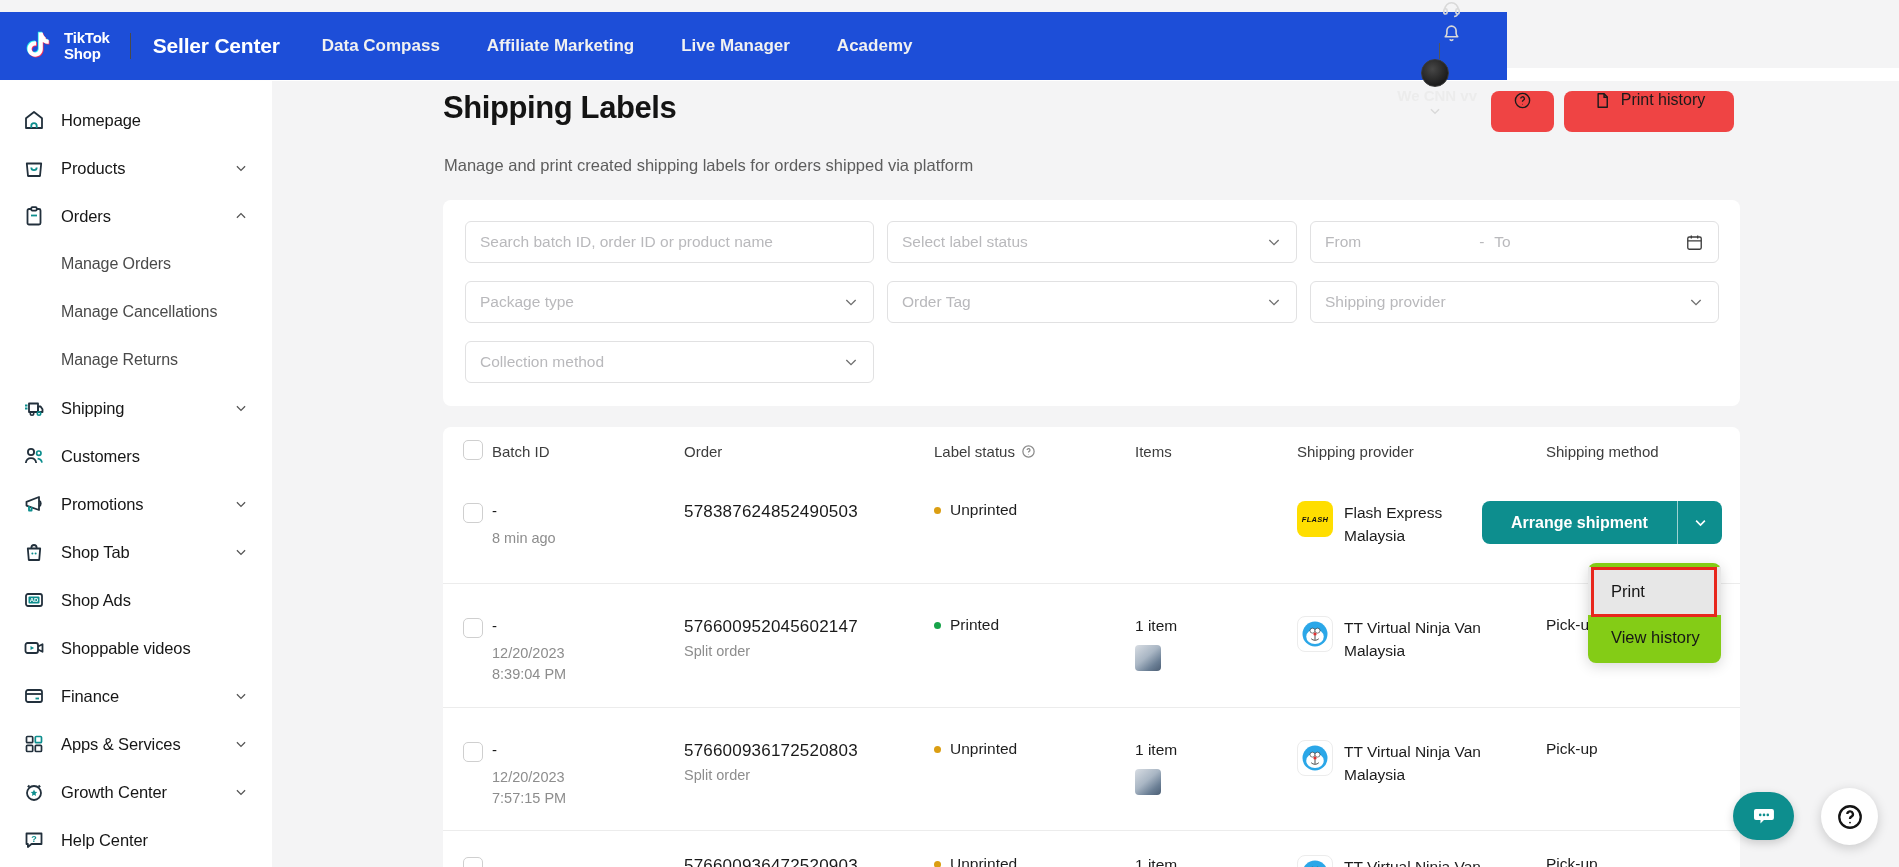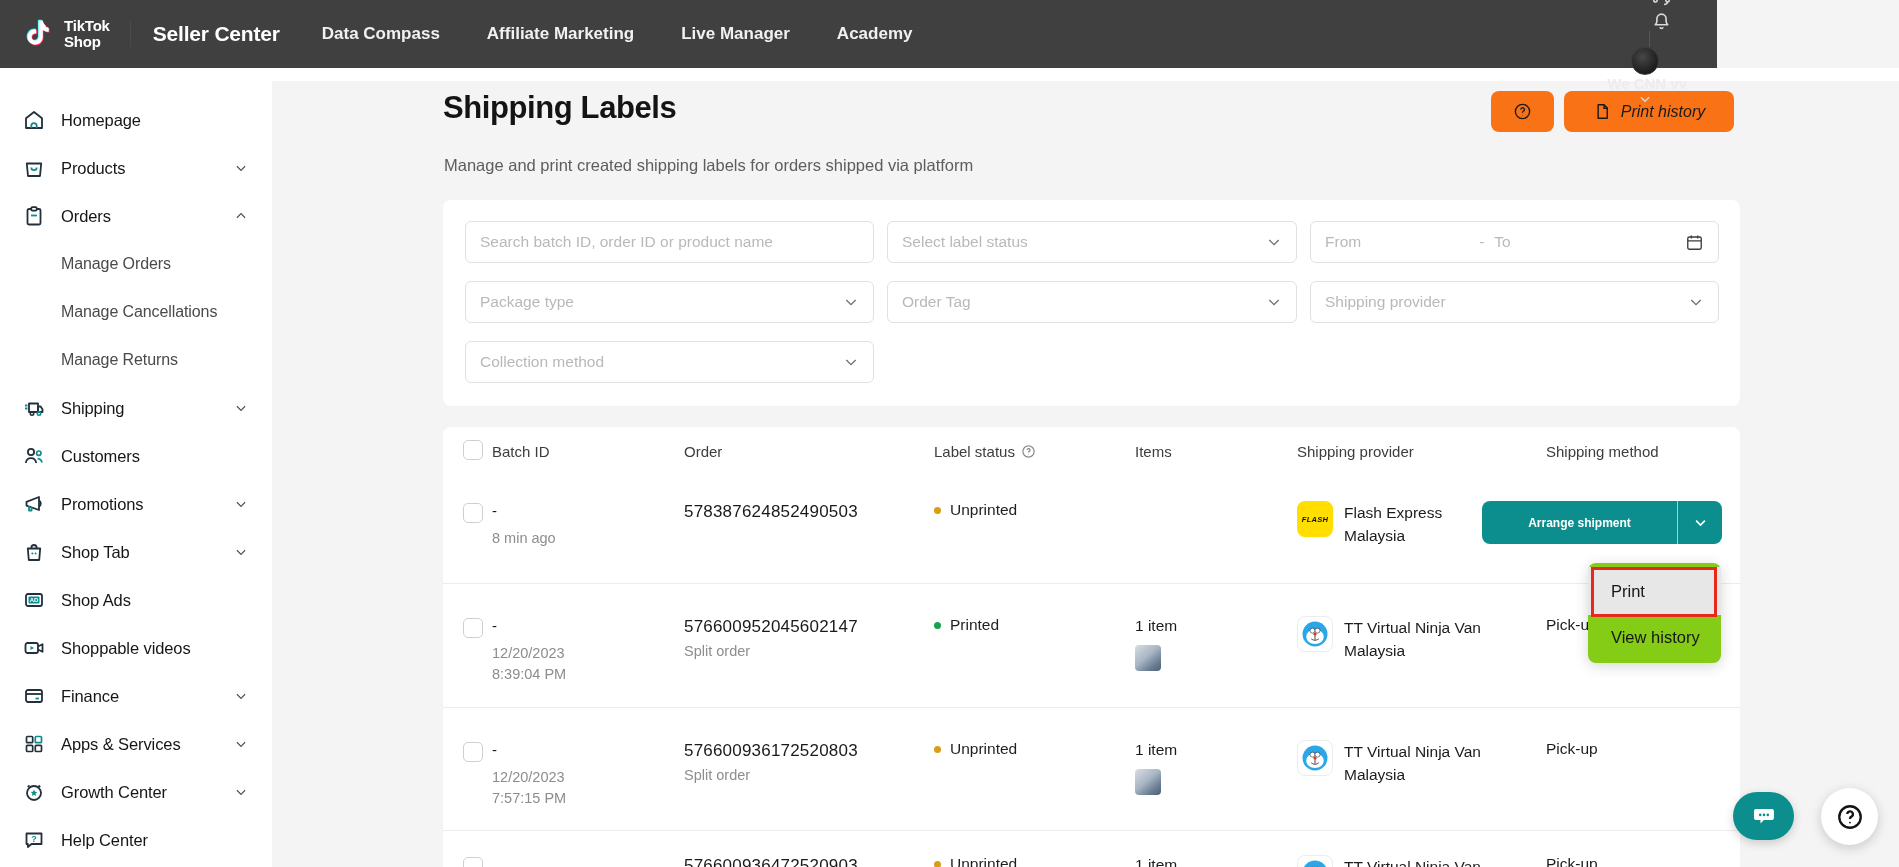--- a/index.html
+++ b/index.html
@@ -1,21 +1,21 @@
 <!DOCTYPE html>
 <html><head>
 <meta charset="utf-8">
 <style>
   * { margin:0; padding:0; box-sizing:border-box; }
   html,body { background:#e8e8e8; }
   body { font-family:"Liberation Sans","DejaVu Sans",sans-serif; }
   #page { position:relative; width:1899px; height:867px; overflow:hidden; background:#f4f4f5; }
 
   
-  .topnav { position:absolute; left:0; top:0; width:1717px; height:68px; background:#404040; display:flex; align-items:center; z-index:50; }
+  .topnav { position:absolute; left:0; top:12px; width:1507px; height:68px; background:#1d4ed8; display:flex; align-items:center; z-index:50; }
   .logo { display:flex; align-items:center; gap:8px; margin-left:26px; }
   .logo-note { width:30px; height:34px; }
   .logo-text { color:#fff; font-weight:700; font-size:15px; line-height:16px; letter-spacing:-0.2px; }
   .nav-vsep { width:1px; height:26px; background:#4a4a4a; margin:0 22px 0 20px; }
   .brand { color:#fff; font-size:21px; font-weight:700; letter-spacing:-0.2px; }
   .nav-items { display:flex; align-items:center; gap:47px; margin-left:42px; }
   .nav-item { color:#f1f1f1; font-size:17px; font-weight:600; cursor:pointer; }
   .nav-right { margin-left:auto; display:flex; align-items:center; margin-right:24px;flex-direction:column; }
   .tn-icon { width:23px; height:23px; margin-left:33px; cursor:pointer; }
   .tn-icon svg { width:100%; height:100%; }
@@ -34,21 +34,21 @@
   .side-sub .slabel { font-size:16px; color:#4a4a4a; }
   .chev { position:absolute; right:24px; top:17px; width:14px; height:14px; }
   .chev svg { width:14px; height:14px; }
   .chev.up svg { transform:rotate(180deg); }
 
   
   .main { position:absolute; left:272px; top:68px; width:1627px; height:619px; background:#f4f4f5; }
   .main-top-strip { position:absolute; left:0; top:0; width:100%; height:13px; background:#fff; }
   .page-title { position:absolute; left:171px; top:22px; font-size:31px; font-weight:700; color:#141414; letter-spacing:-0.4px; }
   .subtitle { position:absolute; left:172px; top:88px; font-size:16.5px; color:#5d5d5d; }
-  .hdr-btn { position:absolute; top:23px; height:41px; background:#f97316; border-radius:8px; display:flex; align-items:center; justify-content:center; cursor:pointer;font-style:italic; }
+  .hdr-btn { position:absolute; top:23px; height:41px; background:#ef4444; border-radius:8px; display:flex; align-items:flex-start; justify-content:center; cursor:pointer; }
   .btn-help { left:1219px; width:63px; }
   .btn-print-history { left:1292px; width:170px; gap:9px; font-size:16px; font-weight:500; color:#1a1a1a; }
   .hdr-btn svg { width:19px; height:19px; }
 
   
   .fcard { position:absolute; left:171px; top:132px; width:1297px; height:206px; background:#fff; border-radius:8px;
            padding:21px 22px; display:grid; grid-template-columns:409px 410px 409px; column-gap:13px; row-gap:18px; align-content:start; }
   .fctrl { height:42px; border:1px solid #e1e1e2; border-radius:6px; display:flex; align-items:center; padding:0 14px; background:#fff; cursor:pointer; }
   .ph { color:#b9b9bc; font-size:15.5px; }
   .fctrl .spacer { flex:1; }
@@ -89,21 +89,21 @@
   .plogo.flash { background:#FFDE00; display:flex; align-items:center; justify-content:center;
                  font-size:7.5px; font-weight:800; font-style:italic; color:#111; letter-spacing:0.3px; }
   .plogo.ninja { background:#fff; border:1px solid #ececec; display:flex; align-items:center; justify-content:center; }
   .plogo.ninja svg { width:30px; height:30px; }
   .pname { font-size:15.5px; color:#1c1c1c; line-height:23px; }
   .method-txt { font-size:15.5px; color:#1c1c1c; }
 
   
   .arrange-btn { position:absolute; left:1039px; top:14px; width:240px; height:43px; background:#0D8E8E; border-radius:8px;
                  display:flex; align-items:stretch; color:#fff; cursor:pointer; overflow:hidden; }
-  .ab-main { flex:1; display:flex; align-items:center; justify-content:center; font-size:12px; font-weight:700; }
+  .ab-main { flex:1; display:flex; align-items:center; justify-content:center; font-size:16px; font-weight:700; }
   .ab-divider { width:1px; background:rgba(255,255,255,0.6); margin:0; }
   .ab-caret { width:44px; display:flex; align-items:center; justify-content:center; }
   .ab-caret svg { width:15px; height:15px; }
 
   
   .action-menu { position:absolute; left:1145px; top:136px; width:133px; height:100px; background:#84cc16; border-radius:8px;
                  box-shadow:0 3px 14px rgba(0,0,0,0.16); z-index:6; padding-top:4px; }
   .menu-item { height:48px; line-height:48px; padding-left:23px; font-size:16.5px; font-weight:500; color:#161616; cursor:pointer; }
   .menu-item.print { background:#e7e7e7; }
   .menu-item.history { height:44px; line-height:44px; }

